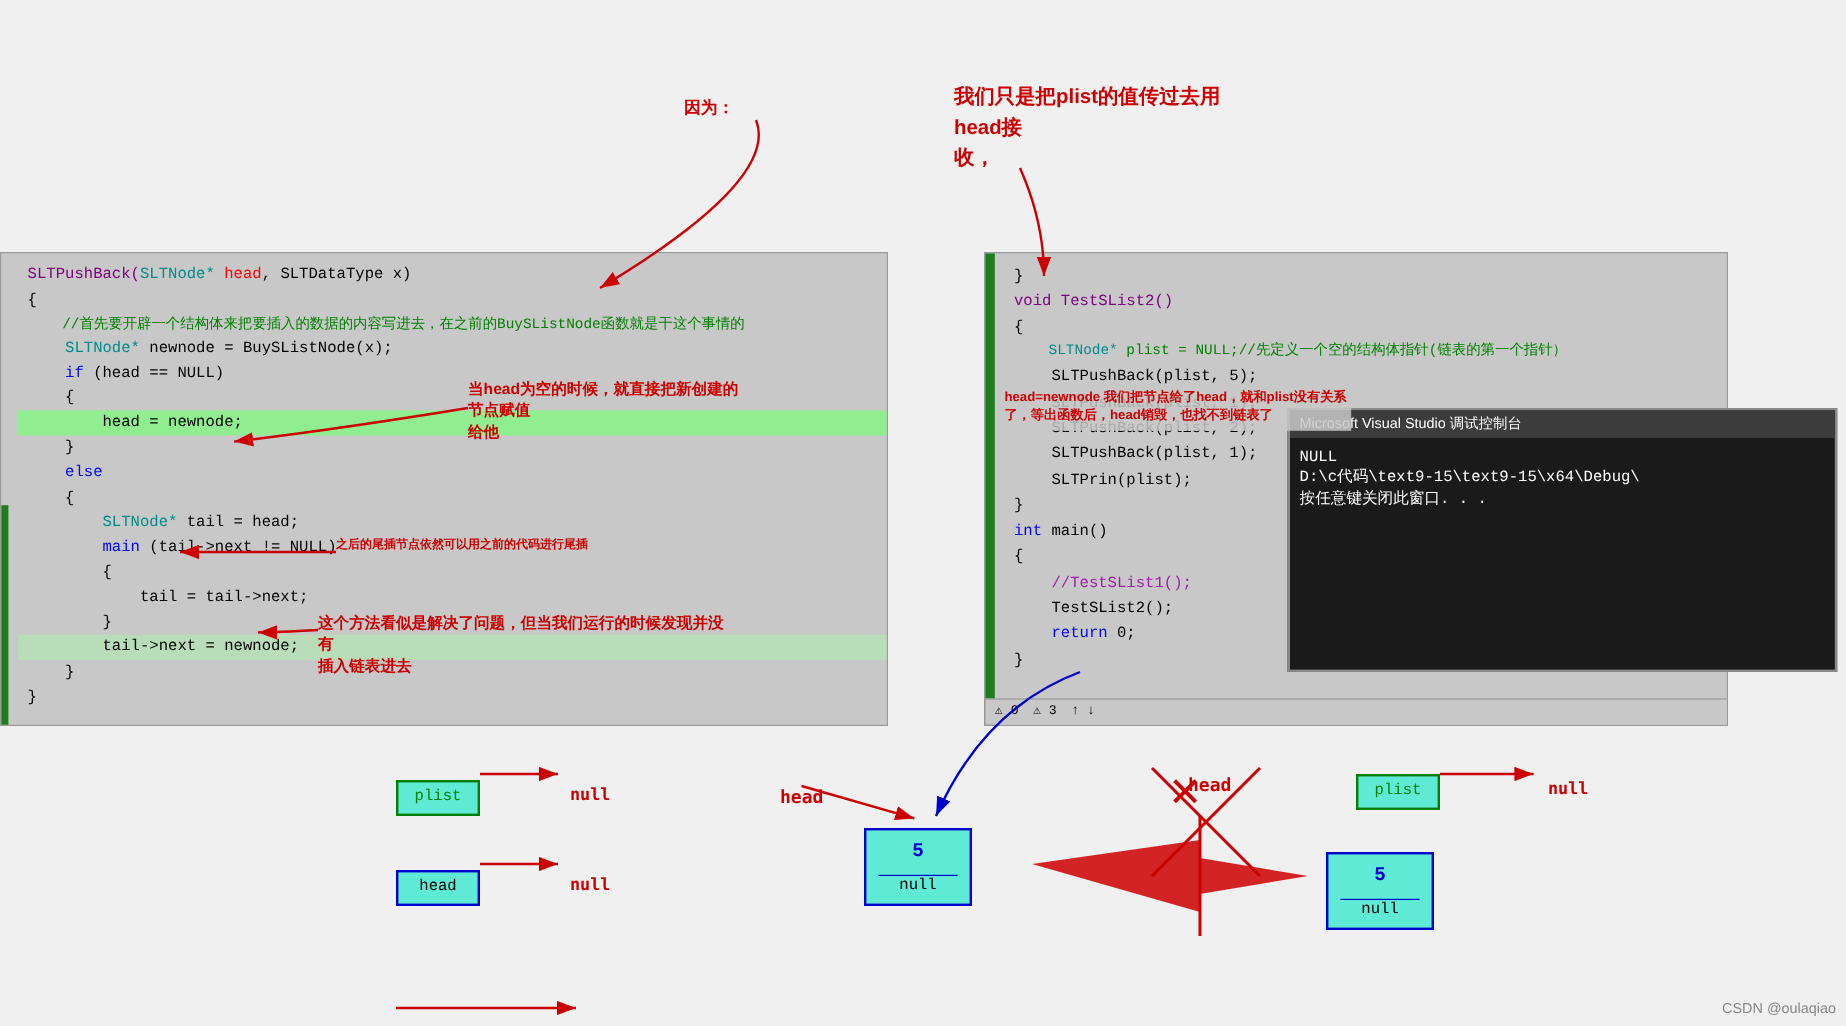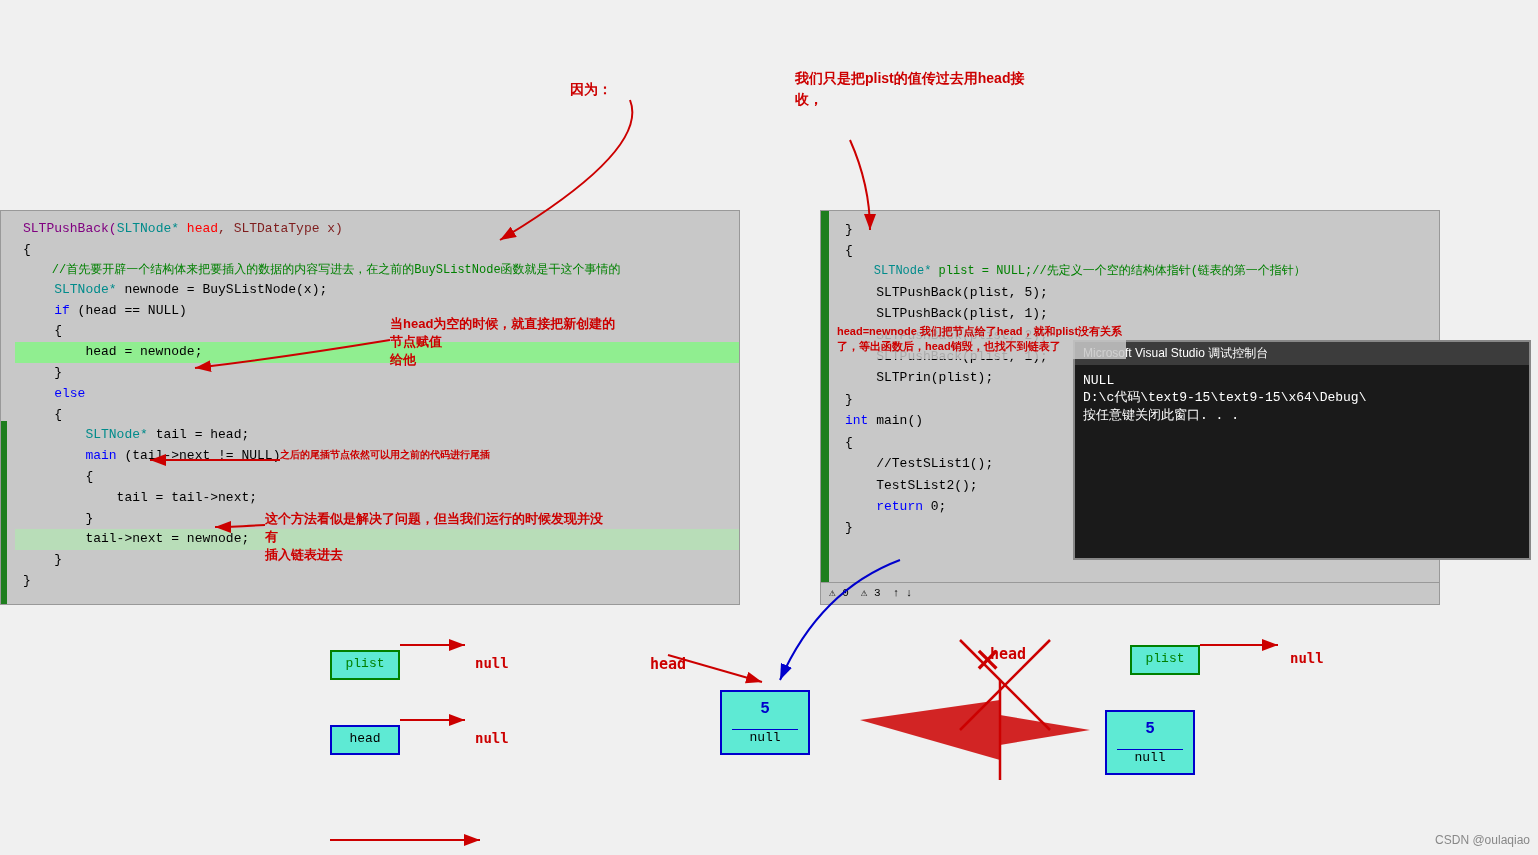--- a/index.html
+++ b/index.html
@@ -141,21 +141,21 @@
       background: #1e7e1e;
     }
   </style>
 </head>
 <body>
 
 <div class="code-panel-left">
   <div class="left-bar"></div>
   <div style="padding-left: 14px;">
     <div class="code-line">
-      <span style="color:#800080;">SLTPushBack(</span><span style="color:#008b8b;">SLTNode*</span><span style="color:#ff0000;"> head</span><span style="color:#7f1d1d;">, SLTDataType x)</span>
+      <span style="color:#800080;">SLTPushBack(</span><span style="color:#008b8b;">SLTNode*</span><span style="color:#ff0000;"> head</span><span style="color:#000000;">, SLTDataType x)</span>
     </div>
     <div class="code-line"><span>{</span></div>
     <div class="code-line" style="font-size:12px;"><span style="color:#008000;">    //首先要开辟一个结构体来把要插入的数据的内容写进去，在之前的BuySListNode函数就是干这个事情的</span></div>
     <div class="code-line"><span style="color:#008b8b;">    SLTNode*</span><span> newnode = BuySListNode(x);</span></div>
     <div class="code-line"><span style="color:#0000ff;">    if</span><span> (head == NULL)</span></div>
     <div class="code-line"><span>    {</span></div>
     <div class="code-line" style="background:#90ee90;"><span>        head = newnode;</span></div>
     <div class="code-line"><span>    }</span></div>
     <div class="code-line"><span style="color:#0000ff;">    else</span></div>
     <div class="code-line"><span>    {</span></div>
@@ -170,33 +170,34 @@
     <div class="code-line"></div>
     <div class="code-line"><span>}</span></div>
   </div>
 </div>
 
 <div class="code-panel-right">
   <div style="position:absolute;left:0;top:0;width:8px;height:100%;background:#1e7e1e;"></div>
   <div class="code-content-right">
     <div class="code-line"><span>}</span></div>
     <div class="code-line"></div>
+    <div class="code-line"><span style="color:#800080;">void TestSList2()</span></div>
     <div class="code-line"><span>{</span></div>
     <div class="code-line" style="font-size:12px;"><span style="color:#008b8b;">    SLTNode*</span><span style="color:#008000;"> plist = NULL;//先定义一个空的结构体指针(链表的第一个指针）</span></div>
     <div class="code-line"><span>    SLTPushBack(plist, 5);</span></div>
     <div class="code-line"><span>    SLTPushBack(plist, 1);</span></div>
     <div class="code-line"><span>    SLTPushBack(plist, 2);</span></div>
     <div class="code-line"><span>    SLTPushBack(plist, 1);</span></div>
     <div class="code-line"></div>
     <div class="code-line"><span>    SLTPrin(plist);</span></div>
     <div class="code-line"><span>}</span></div>
     <div class="code-line"></div>
     <div class="code-line"><span style="color:#0000ff;">int</span><span> main()</span></div>
     <div class="code-line"><span>{</span></div>
-    <div class="code-line"><span style="color:#000000;">    //TestSList1();</span></div>
+    <div class="code-line"><span style="color:#a21caf;">    //TestSList1();</span></div>
     <div class="code-line"><span>    TestSList2();</span></div>
     <div class="code-line"><span style="color:#0000ff;">    return</span><span> 0;</span></div>
     <div class="code-line"><span>}</span></div>
   </div>
 
   <div style="position:absolute;bottom:0;left:0;width:100%;height:22px;background:#c8c8c8;border-top:1px solid #999;display:flex;align-items:center;padding:0 8px;font-size:11px;">
     <span>⚠ 0</span>
     <span style="margin-left:12px;">⚠ 3</span>
     <span style="margin-left:12px;">↑ ↓</span>
   </div>
@@ -206,21 +207,21 @@
   <div class="console-title">Microsoft Visual Studio 调试控制台</div>
   <div class="console-content">
     <div>NULL</div>
     <div>D:\c代码\text9-15\text9-15\x64\Debug\</div>
     <div>按任意键关闭此窗口. . .</div>
   </div>
 </div>
 
 <div class="annotation" style="left:570px;top:80px;">因为：</div>
 
-<div class="annotation" style="left:795px;top:68px;max-width:260px;font-size:14px;line-height:1.5;">我们只是把plist的值传过去用head接<br>收，</div>
+<div class="annotation" style="left:795px;top:68px;max-width:260px;font-size:17px;line-height:1.5;">我们只是把plist的值传过去用head接<br>收，</div>
 
 <div class="annotation" style="left:390px;top:315px;max-width:230px;font-size:13px;">当head为空的时候，就直接把新创建的节点赋值<br>给他</div>
 
 <div class="annotation" style="left:280px;top:448px;max-width:280px;font-size:10px;">之后的尾插节点依然可以用之前的代码进行尾插</div>
 
 <div class="annotation" style="left:265px;top:510px;max-width:340px;font-size:13px;">这个方法看似是解决了问题，但当我们运行的时候发现并没有<br>插入链表进去</div>
 
 <div class="annotation" style="left:833px;top:320px;max-width:420px;font-size:11px;z-index:15;background:rgba(200,200,200,0.85);padding:4px;">head=newnode 我们把节点给了head，就和plist没有关系<br>了，等出函数后，head销毁，也找不到链表了</div>
 
 <div class="annotation" style="left:1195px;top:685px;max-width:200px;font-size:14px;">出函数head销毁，plist<br>任然指向空</div>

